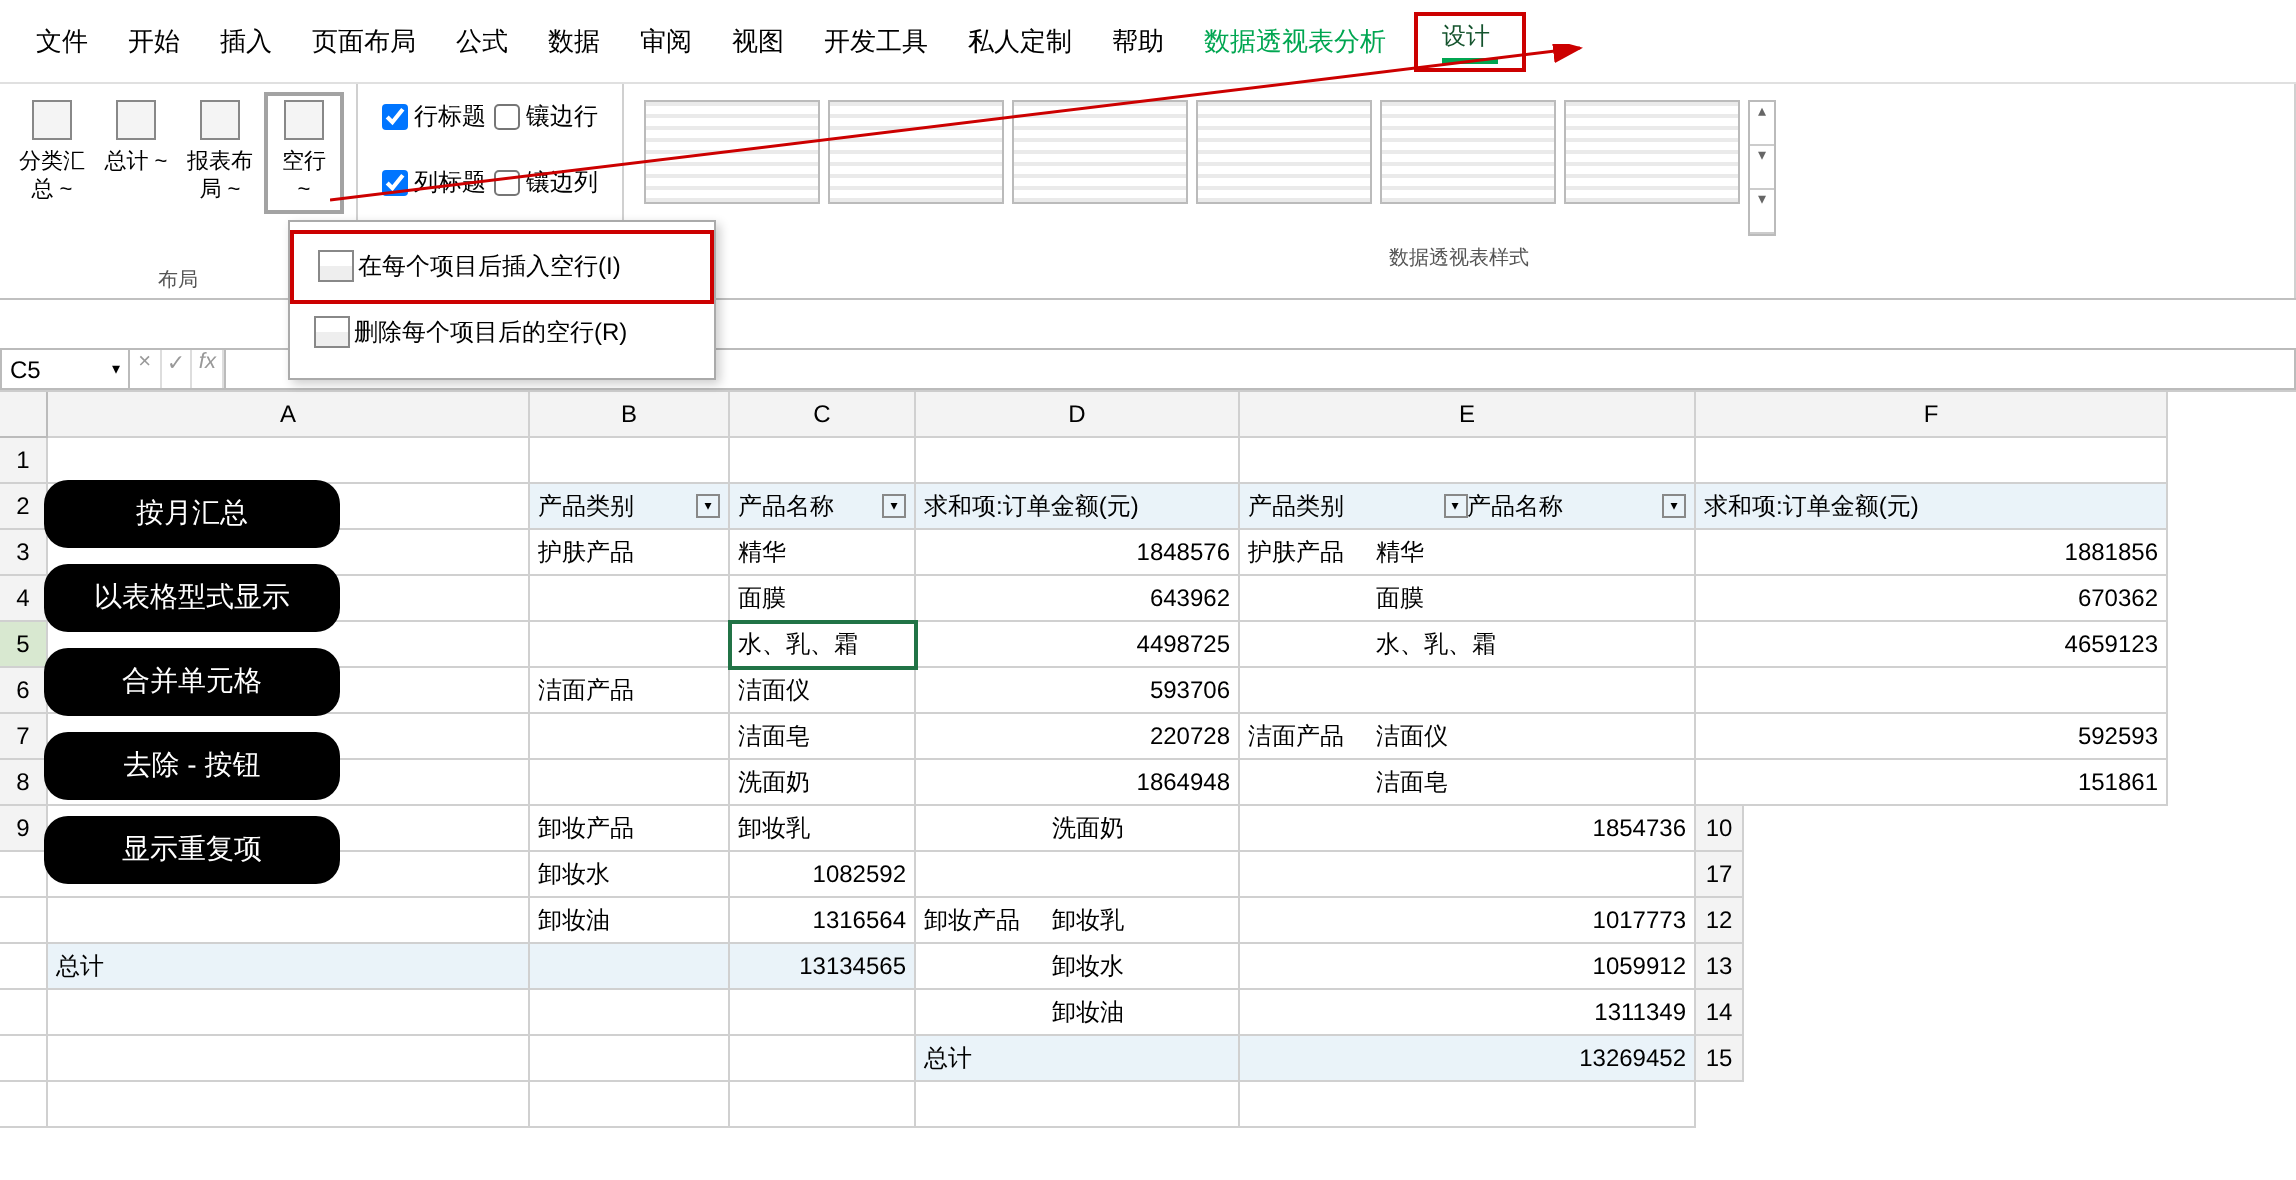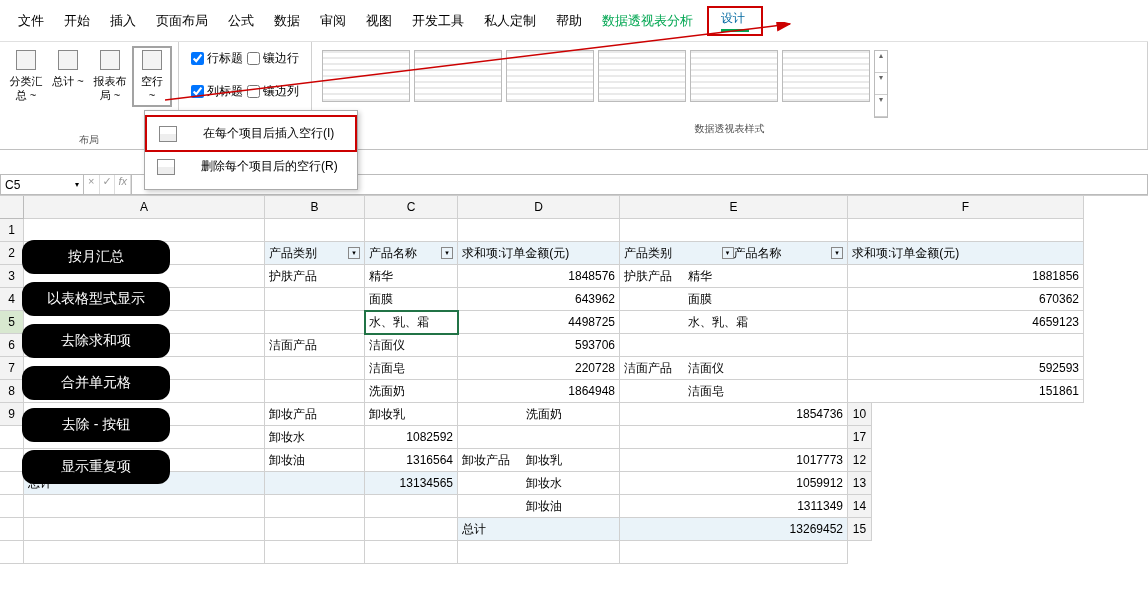--- a/index.html
+++ b/index.html
@@ -2,21 +2,21 @@
 <html><head>
   <meta charset="utf-8">
   <style>
     * { margin: 0; padding: 0; box-sizing: border-box; font-family: "Microsoft YaHei", sans-serif; }
     body { width: 1148px; height: 590px; background: #fff; font-size: 12px; overflow: hidden; position: relative; }
 
     
     .menu-bar { display: flex; height: 42px; align-items: center; background: #fff; padding-left: 8px; border-bottom: 1px solid #e0e0e0; }
     .menu-bar .tab { padding: 4px 10px; font-size: 13px; cursor: pointer; }
     .menu-bar .tab.green { color: #00a651; }
-    .design-tab { border: 2px solid #c00; padding: 2px 12px; margin-left: 4px; color: #0369a1; font-weight: 500; position: relative; }
+    .design-tab { border: 2px solid #c00; padding: 2px 12px; margin-left: 4px; color: #14532d; font-weight: 500; position: relative; }
     .design-tab .underline { display:block; width: 28px; height:3px; background:#00a651; margin: 2px auto 0; }
 
     
     .ribbon { display: flex; height: 108px; border-bottom: 1px solid #c0c0c0; position: relative; }
     .ribbon-group { display: flex; flex-direction: column; border-right: 1px solid #d0d0d0; padding: 4px 6px 2px; }
     .ribbon-group-buttons { display: flex; flex: 1; align-items: flex-start; gap: 2px; }
     .ribbon-group-label { text-align: center; font-size: 10px; padding-top: 4px; color: #555; }
     .ribbon-btn { display: flex; flex-direction: column; align-items: center; width: 40px; padding: 4px 2px; text-align: center; font-size: 11px; line-height: 1.3; cursor: pointer; }
     .ribbon-btn .ico { width: 20px; height: 20px; border: 1px solid #888; background: #f4f4f4; margin-bottom: 4px; }
     .blank-row-btn { border: 2px solid #a3a3a3; padding: 2px 3px 2px; }
@@ -25,30 +25,30 @@
     .checkbox-row input[type="checkbox"] { width: 13px; height: 13px; }
     .checks-group { padding: 6px 8px; }
     .styles-group { flex: 1; }
     .style-gallery { display: flex; gap: 4px; padding: 4px 4px 0; height: 72px; overflow: hidden; }
     .style-thumb { width: 88px; height: 52px; border: 1px solid #bbb; background: repeating-linear-gradient(0deg, #eaeaea 0, #eaeaea 2px, #fff 2px, #fff 6px); }
     .style-gallery-scroll { width: 14px; display: flex; flex-direction: column; border: 1px solid #bbb; }
     .style-gallery-scroll div { flex:1; text-align:center; font-size:8px; color:#666; border-bottom:1px solid #ccc; }
 
     
     .dropdown { position: absolute; left: 144px; top: 110px; width: 214px; background: #fff; border: 1px solid #aaa; box-shadow: 2px 2px 5px rgba(0,0,0,0.2); padding: 6px 0; z-index: 100; }
-    .dropdown-item { display: flex; align-items: center; padding: 8px 12px; font-size: 12px; gap: 26px; cursor: pointer; }
+    .dropdown-item { display: flex; align-items: flex-start; padding: 8px 12px; font-size: 12px; gap: 2px; cursor: pointer; }
     .dropdown-item .mini-ico { width: 18px; height: 16px; border: 1px solid #888; background: linear-gradient(#fff 50%, #eee 50%); }
     .dropdown-item.highlight { border: 2px solid #c00; margin: -2px 0; }
 
     
     .red-arrow { position:absolute; left:165px; top:22px; width:640px; height:90px; pointer-events:none; z-index:50; }
 
     
     .formula-row { display:flex; height:22px; border-bottom:1px solid #ccc; margin-top:24px; }
-    .name-box { width:84px; border:1px solid #bbb; padding:1px 4px; font-size:12px; display:flex; align-items:center; justify-content:space-between; }
+    .name-box { width:65px; border:1px solid #bbb; padding:1px 4px; font-size:12px; display:flex; align-items:center; justify-content:space-between; }
     .name-box .drop { font-size:8px; }
     .fbtns { display:flex; width:48px; border:1px solid #bbb; border-left:none; }
     .fbtns div { flex:1; text-align:center; color:#999; font-size:11px; border-right:1px solid #ddd;}
     .formula-bar { flex:1; border:1px solid #bbb; border-left:none; }
 
     
     .sheet { display:grid; grid-template-columns: 24px 241px 100px 93px 162px 228px 236px; position:relative; }
     .col-head, .row-head, .cell { border-right:1px solid #d0d0d0; border-bottom:1px solid #d0d0d0; padding:2px 4px; height:23px; font-size:12px; overflow:hidden; white-space:nowrap; display:flex; align-items:center; }
     .col-head { background:#f3f3f3; justify-content:center; font-weight:normal; }
     .row-head { background:#f3f3f3; justify-content:center; width:24px; }
@@ -297,17 +297,16 @@
     <div class="cell"></div>
     <div class="cell"></div>
     <div class="cell right"></div>
     <div class="cell"></div>
     <div class="cell right"></div>
   </div>
 
 <div class="callouts">
   <div class="callout">按月汇总</div>
   <div class="callout">以表格型式显示</div>
-  <div class="callout">去除求和项</div>
   <div class="callout">合并单元格</div>
   <div class="callout">去除 - 按钮</div>
   <div class="callout">显示重复项</div>
 </div>
 
 </body></html>

